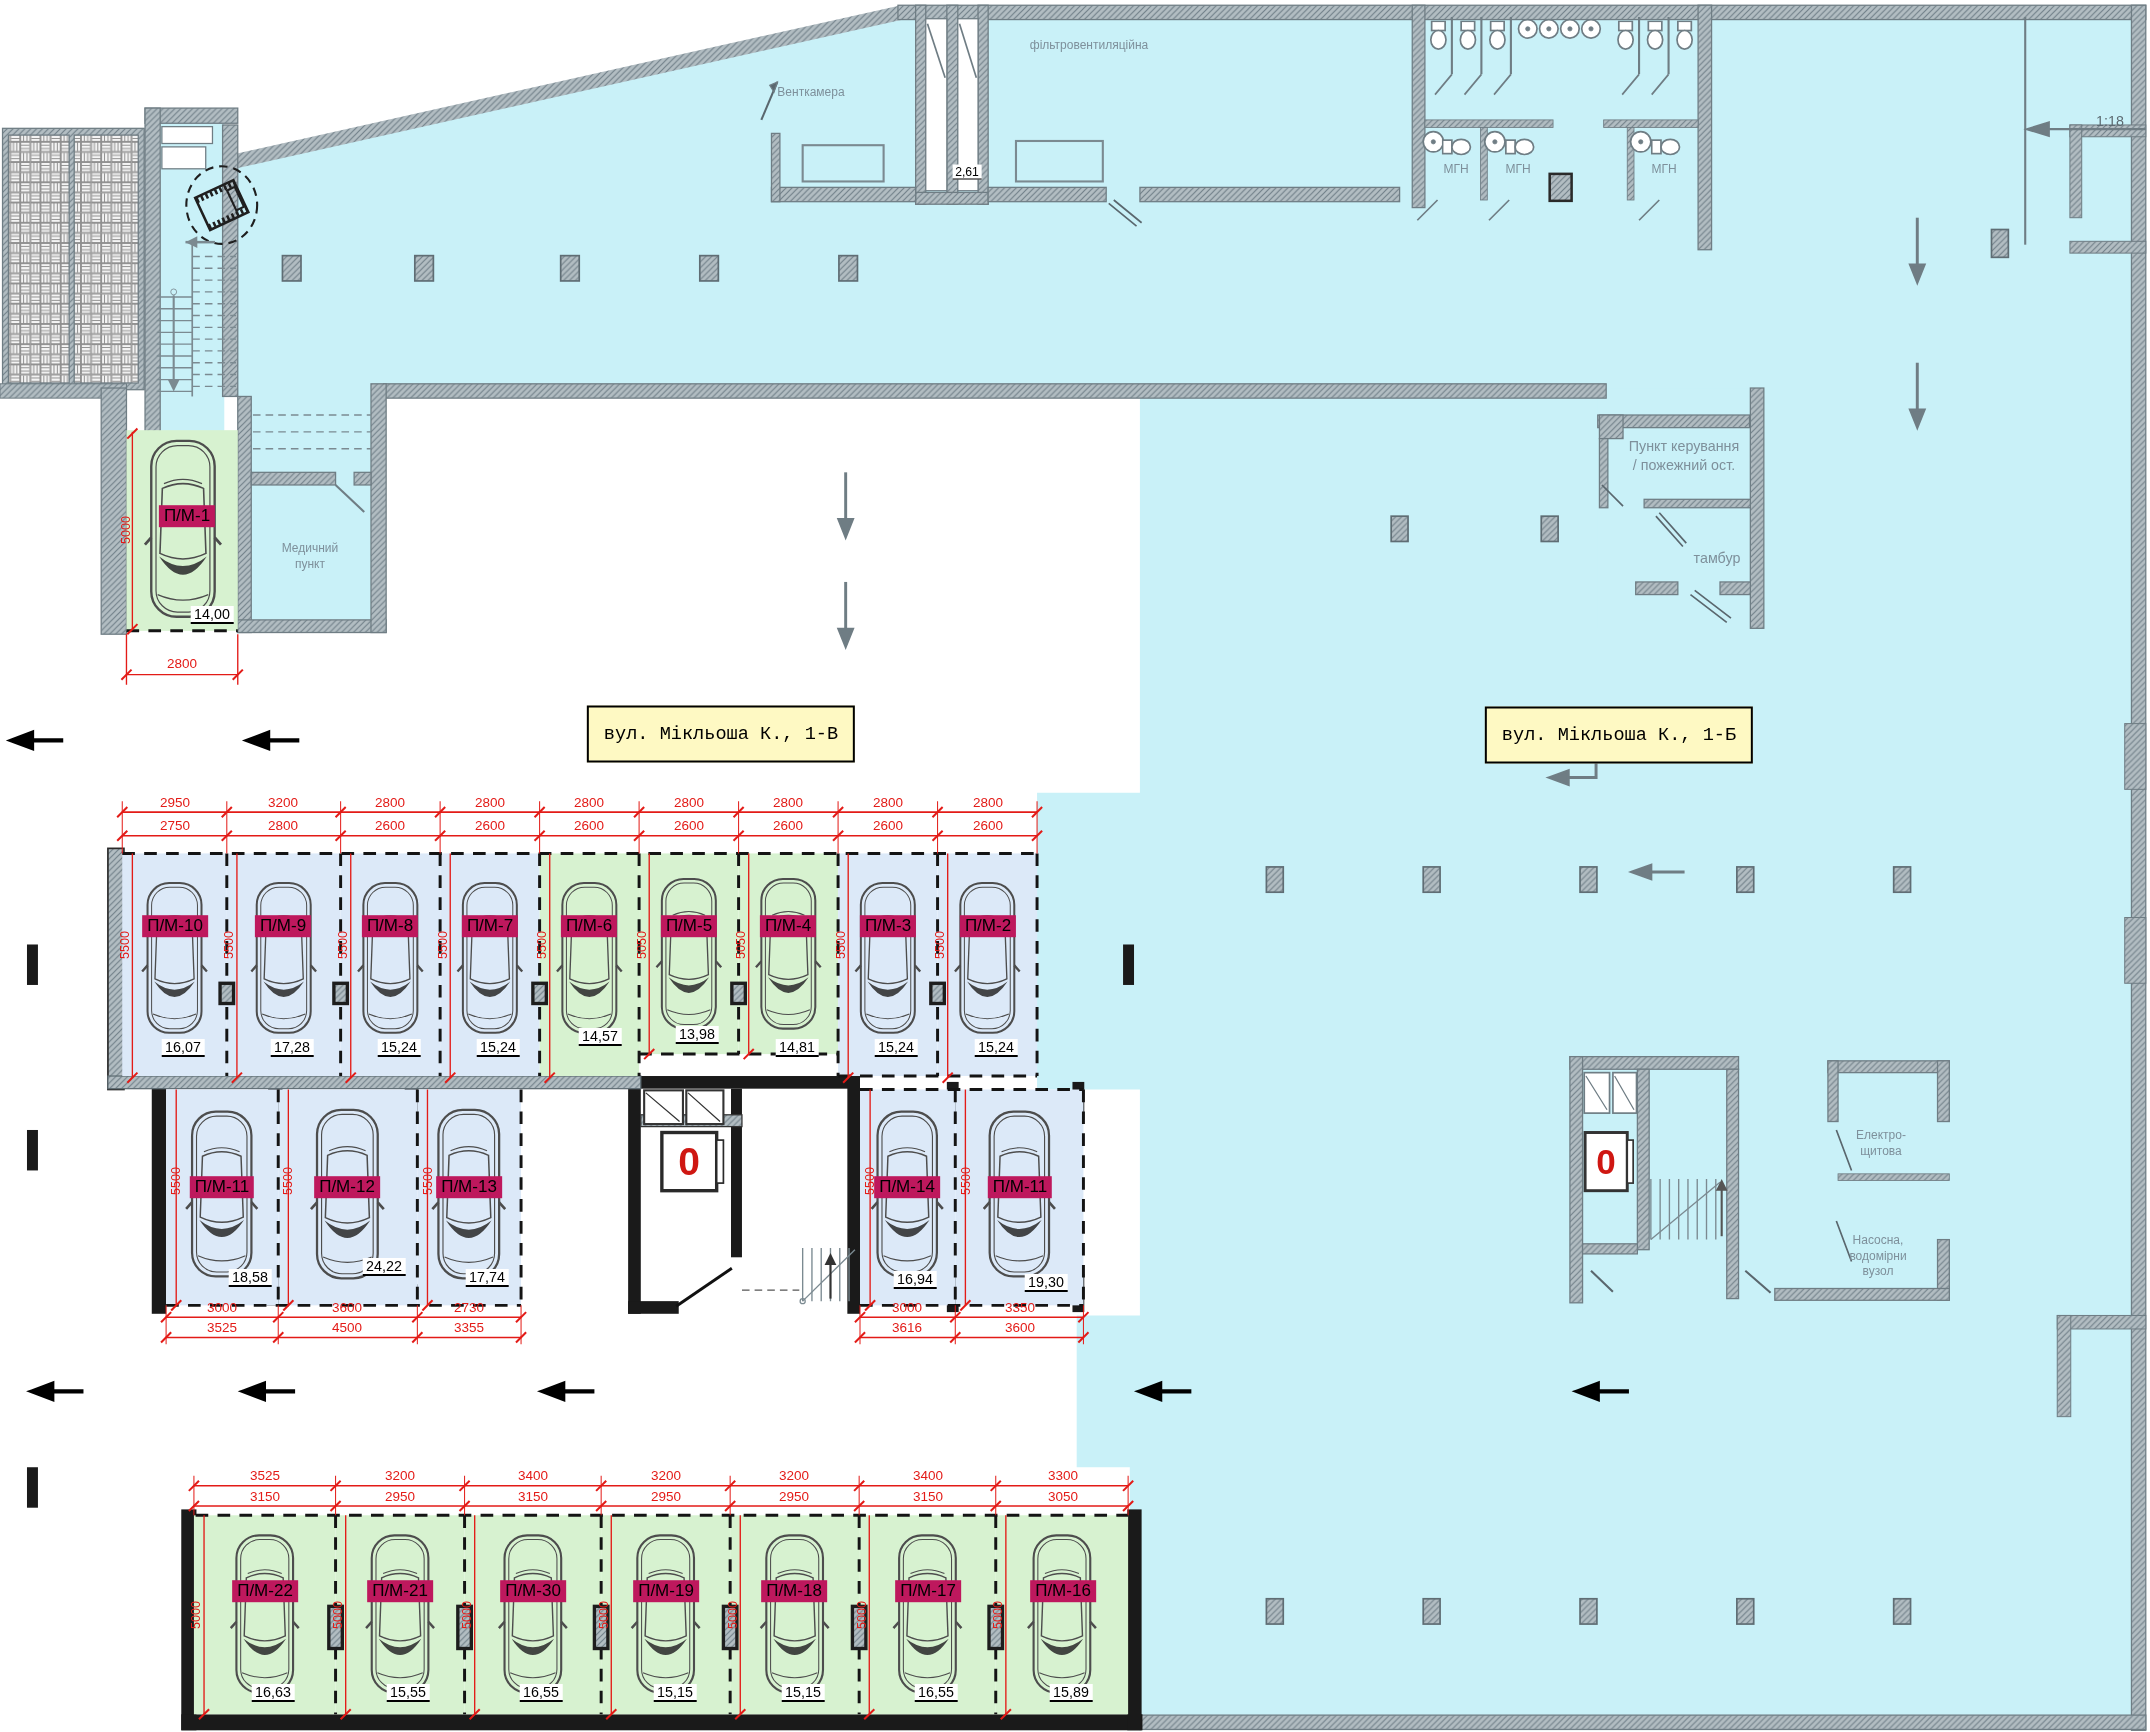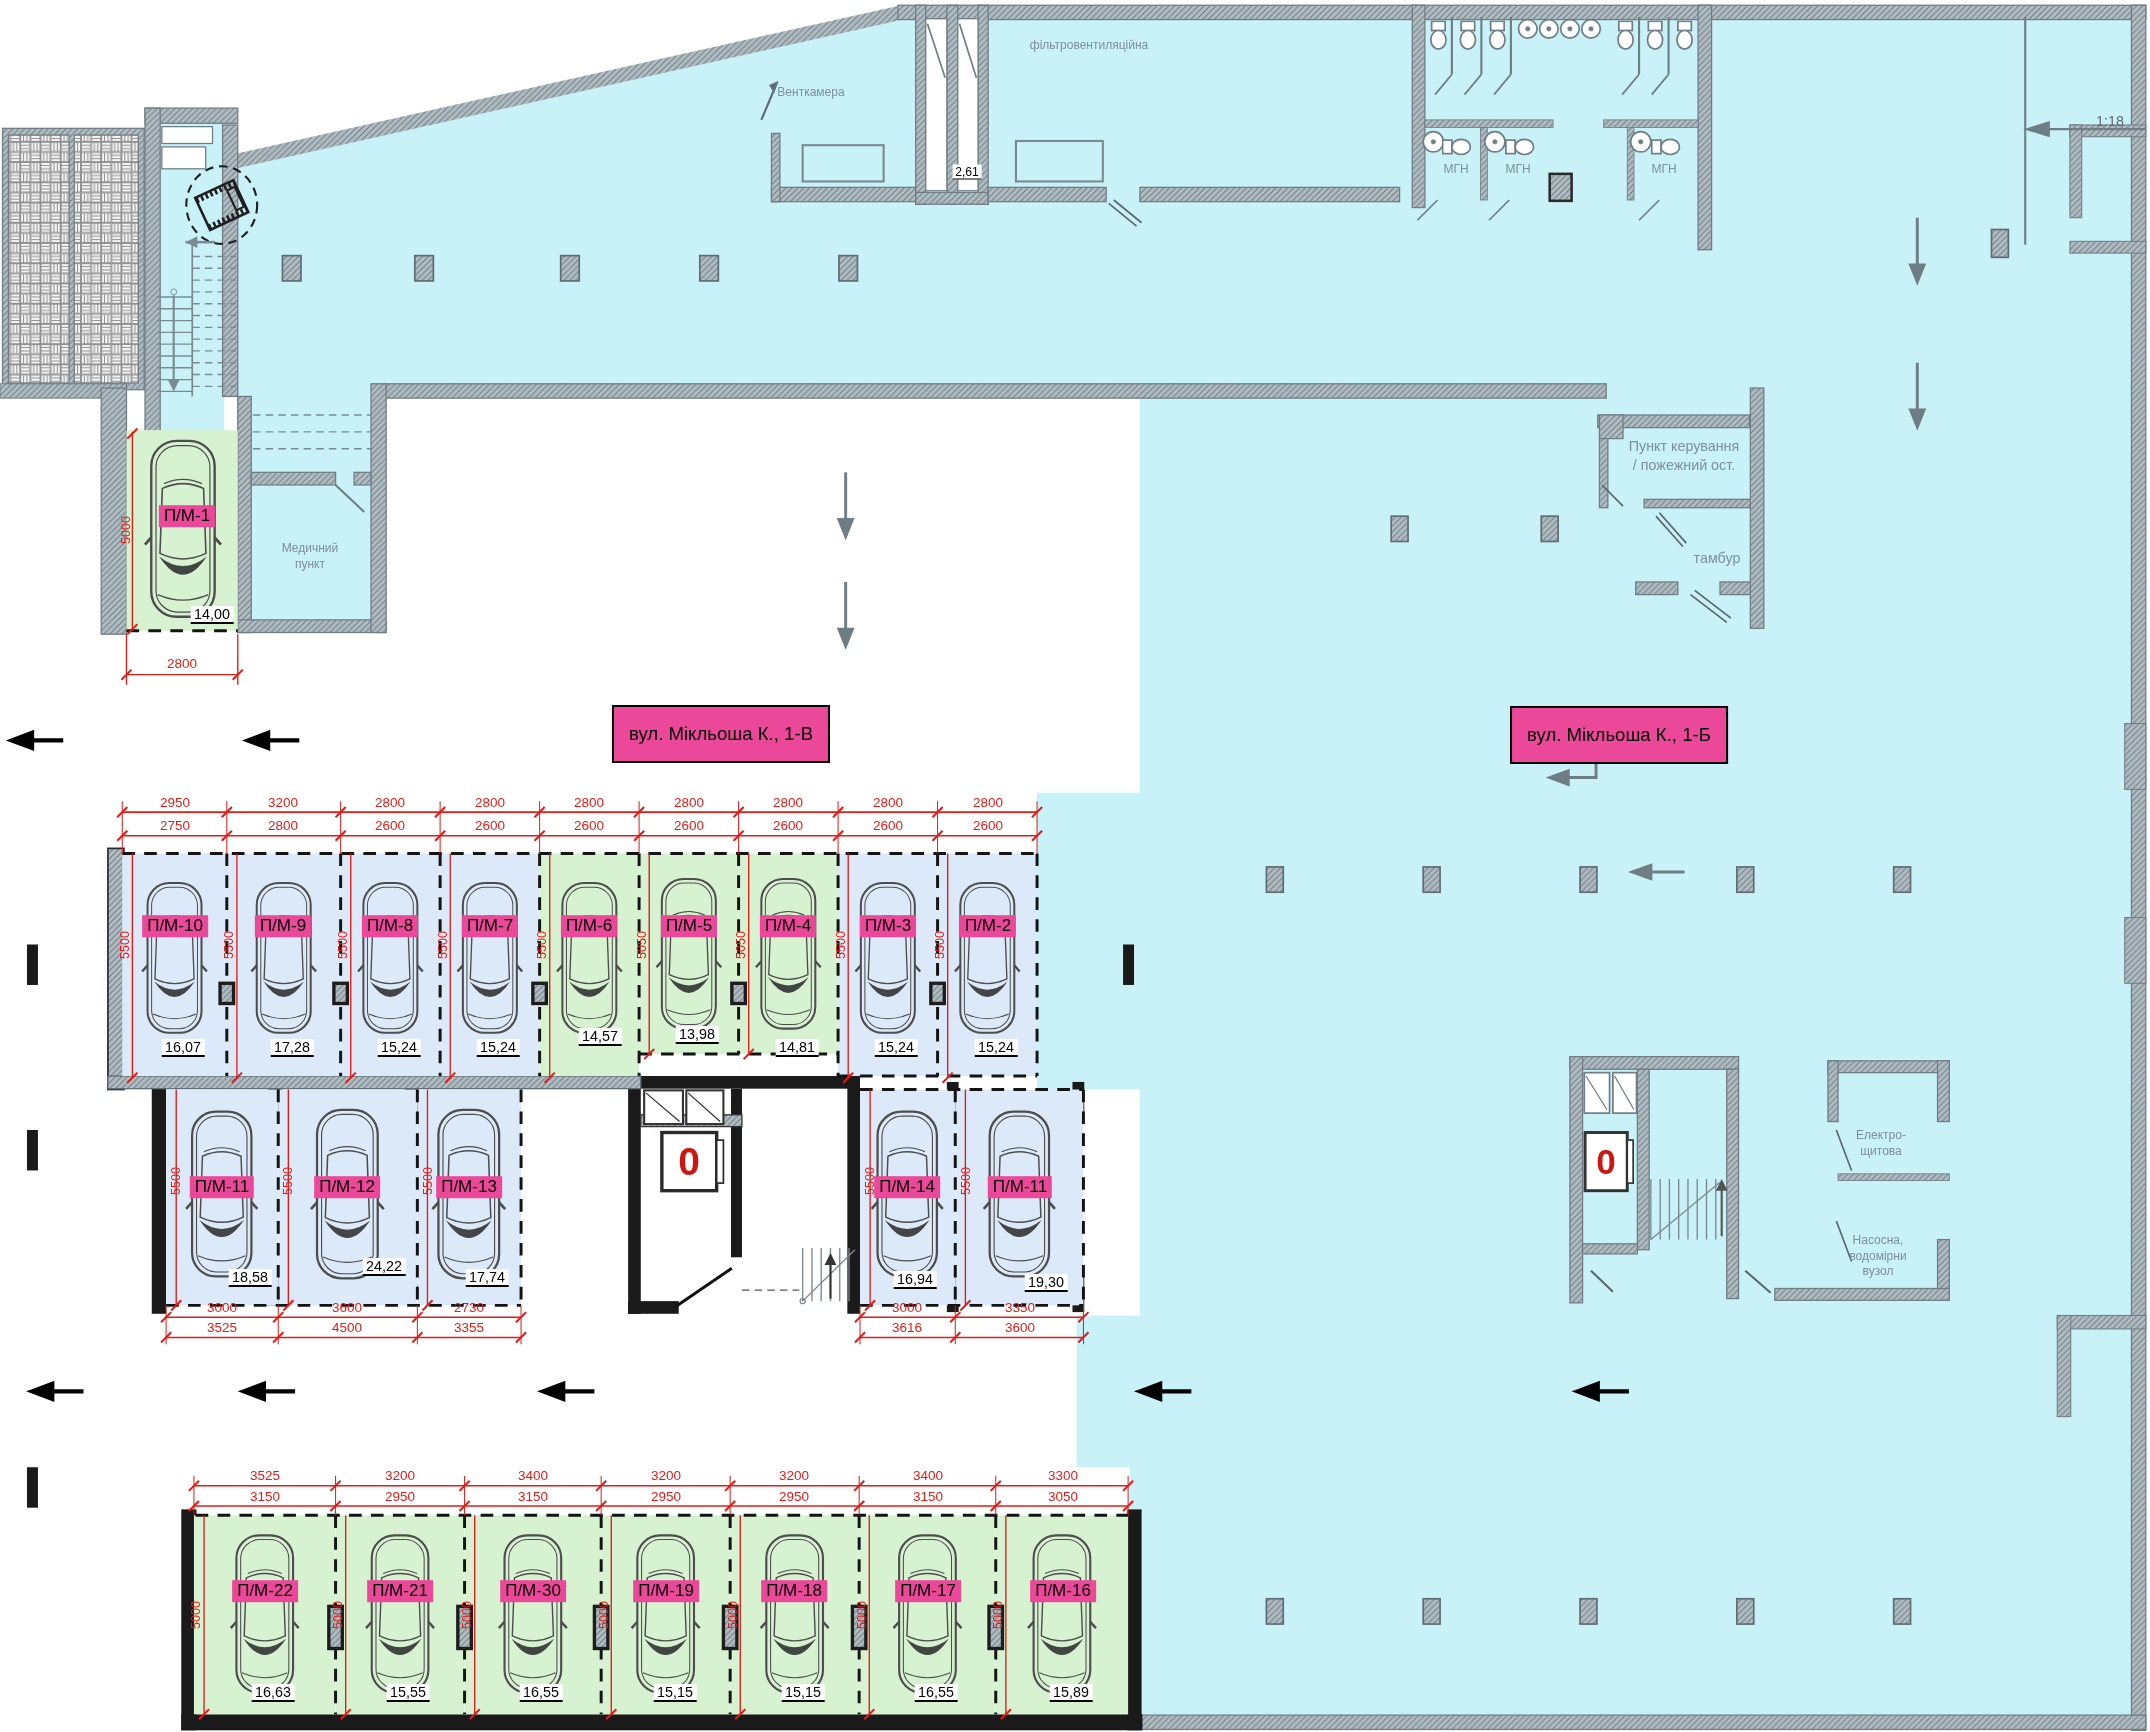--- a/index.html
+++ b/index.html
@@ -1,26 +1,26 @@
 <!DOCTYPE html>
 <html style="--cyan: #c9f1f8; --stall_blue: #dce9f8; --stall_green: #d7f2d0; --dim_red: #e31b17; --wall_gray: #97a4ab; --wall_black: #1a1a1a; --room_text: #7e909b;font-size:13.5px"><head>
 <meta charset="utf-8">
 <style>
   html,body{margin:0;padding:0;background:#ffffff;font-family:"Liberation Sans",sans-serif;}
   #plan{position:relative;width:2150px;height:1733px;background:#ffffff;overflow:hidden;}
   #plan svg{position:absolute;left:0;top:0;}
   .t{position:absolute;white-space:nowrap;transform:translate(-50%,-50%);color:#000;}
-  .lbl{font-size:17px;background:#ec4899;padding:0.8px 5px;z-index:6;}
+  .lbl{font-size:17px;background:#be185d;padding:0.8px 5px;z-index:6;}
   .area{font-size:14.3px;background:#ffffff;padding:0 3.4px;border-bottom:2.1px solid #000;z-index:6;}
   .area-sm{font-size:12.2px;background:#ffffff;padding:0 2.5px;border-bottom:1.7px solid #000;z-index:6;}
   .dim{font-size:13.5px;color:var(--dim_red);transform:translate(-50%,-100%);z-index:6;}
   .vdim{font-size:12.6px;color:var(--dim_red);transform:translate(-50%,-50%) rotate(-90deg);z-index:6;}
   .room{font-size:12px;color:var(--room_text);text-align:center;line-height:1.3;white-space:pre-line;z-index:6;}
   .room-sm{font-size:14.3px;}
-  .street{font-size:18.6px;background:#ec4899;border:2.1px solid #000;padding:16px 15px;z-index:7;}
+  .street{font-size:18.6px;background:#fef9c3;border:2.1px solid #000;padding:16px 15px;z-index:7;font-family:Liberation Mono, monospace;}
   .elev0{font-size:39px;font-weight:bold;color:#cf1712;z-index:7;}
   .slope{font-size:14.3px;color:#5d6b72;z-index:6;}
 </style>
 </head>
 <body>
 
 <div id="plan">
 
 <svg width="2150" height="1733" viewBox="0 0 2550 2055">
   <defs>

